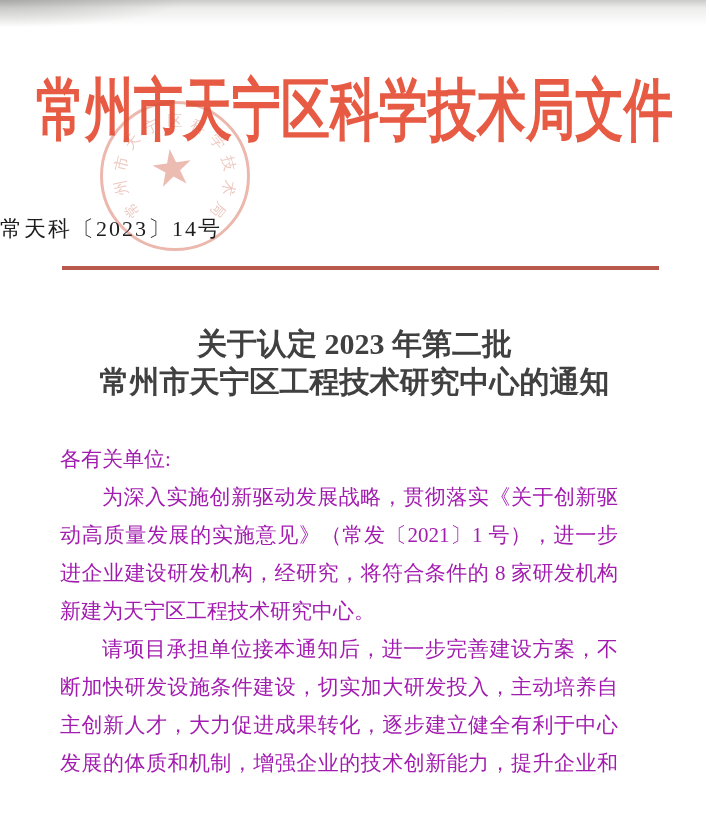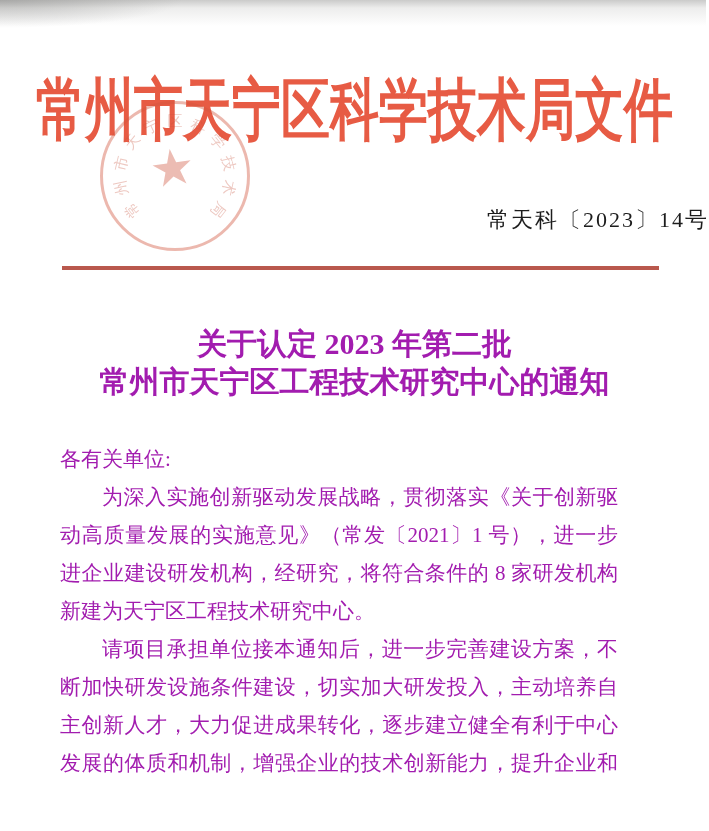--- a/index.html
+++ b/index.html
@@ -46,35 +46,35 @@
   }
   .seal-ring { position: absolute; left: 0; top: 0; width: 100%; height: 100%; }
   .seal-char {
     position: absolute; left: 50%; top: 50%;
     width: 18px; height: 18px; margin-left: -9px; margin-top: -9px;
     text-align: center;
     font-size: 15px; line-height: 18px;
     color: rgba(200, 85, 62, 0.32);
   }
   .doc-number {
-    position: absolute; left: 0; top: 205px; width: 709px;
-    text-align: right;
+    position: absolute; left: 0; top: 214px; width: 709px;
+    text-align: left;
     font-size: 22px; letter-spacing: 2px;
     color: #1d1d1d;
   }
   .red-rule {
     position: absolute; left: 62px; top: 266px; width: 597px; height: 4px;
     background: var(--rule-red, #b34a3e);
     opacity: 0.92;
   }
   .doc-title {
     position: absolute; left: 0; top: 325px; width: 709px;
     text-align: center;
     font-size: 30px; font-weight: bold; line-height: 38px;
-    color: #a21caf;
+    color: #404040;
   }
   .body-block {
     position: absolute; left: 60px; top: 440px; width: 558px;
     font-size: 21px; line-height: 38px;
     color: #a21caf;
   }
   .line { height: 38px; white-space: nowrap; }
   .just { text-align: justify; text-align-last: justify; white-space: normal; overflow: hidden; }
   .indent { text-indent: 2em; }
 </style>

